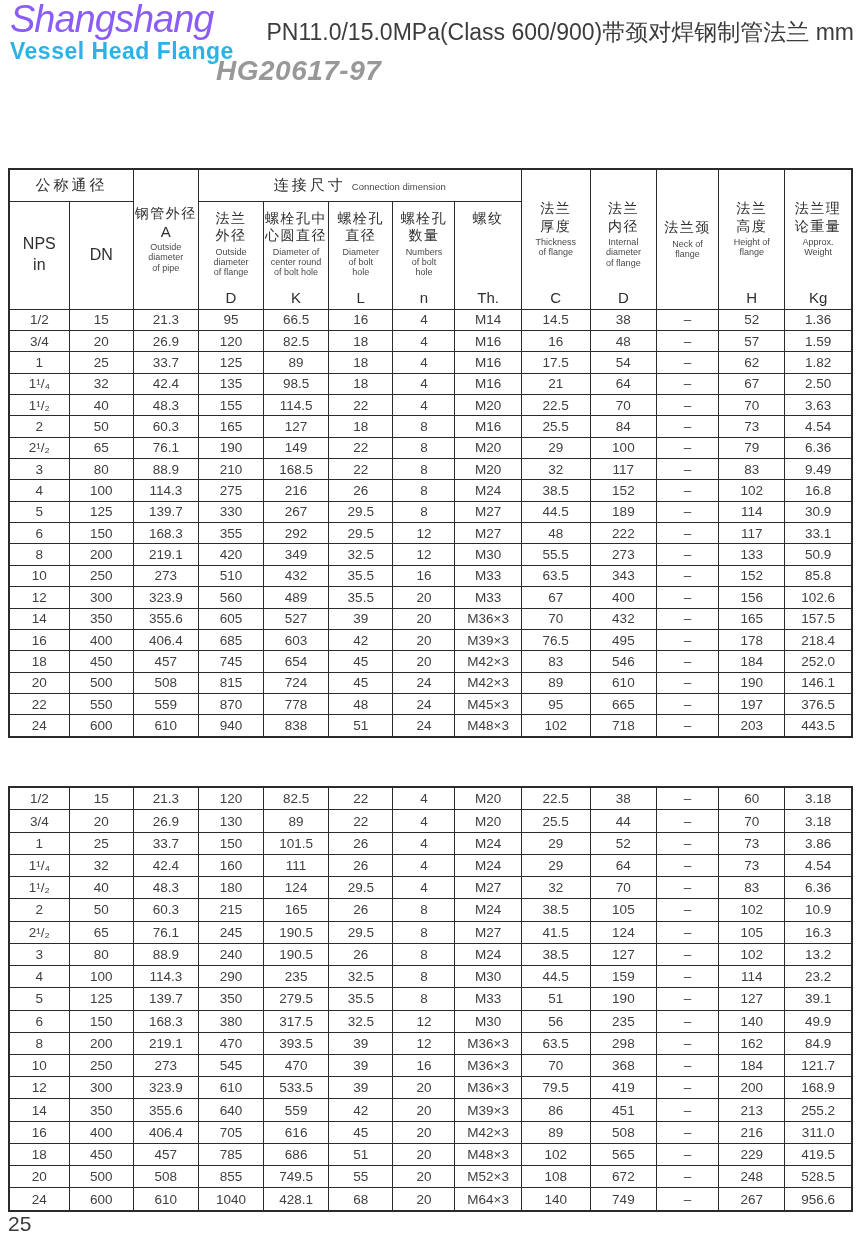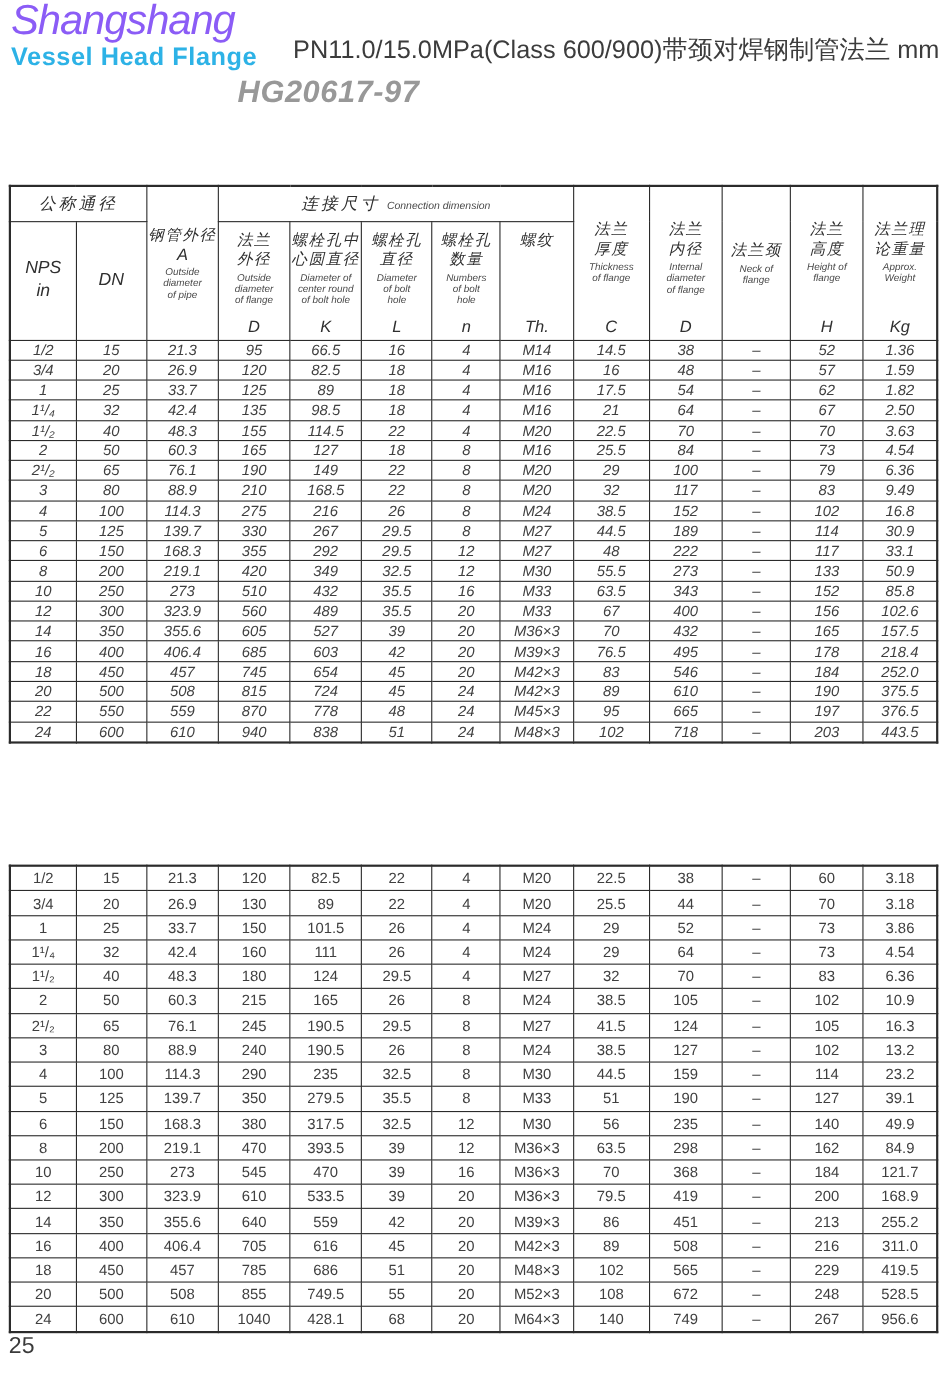--- a/index.html
+++ b/index.html
@@ -5,32 +5,32 @@
   html,body{margin:0;padding:0;background:#fff;}
   .sheet{position:relative;width:857px;height:1252px;background:#fff;overflow:hidden;
          font-family:"Liberation Sans","DejaVu Sans",sans-serif;color:#3a3a3a;}
 
   
   .brand{position:absolute;left:10px;top:0px;line-height:1;}
   .brand-name{font-size:38px;font-weight:normal;font-style:italic;color:#8b5cf6;letter-spacing:-1px;}
   .brand-tagline{font-size:23px;font-weight:bold;color:#2db2e6;margin-top:2px;letter-spacing:0.5px;}
 
   
-  .title-block{position:absolute;left:216px;right:3px;top:30px;}
+  .title-block{position:absolute;left:216px;right:3px;top:17px;}
   .main-title{font-size:23px;color:#3c3c3c;text-align:right;white-space:nowrap;}
   .sub-row{display:flex;justify-content:space-between;align-items:baseline;margin-top:7px;}
   .standard{color:#989898;font-weight:bold;font-style:italic;font-size:28px;letter-spacing:0.5px;}
   .subtitle-en{color:#4a4a4a;font-size:20px;}
 
   
   table.spec{position:absolute;left:8px;width:845px;border-collapse:collapse;table-layout:fixed;
              border:2px solid #2b2b2b;}
   .spec th,.spec td{border:1px solid #2b2b2b;padding:0;text-align:center;vertical-align:middle;
                     font-weight:normal;overflow:hidden;}
-  .spec1{top:168px;height:508px;font-style:italic;}
+  .spec1{top:168px;height:570px;}
   .spec2{top:786px;height:426px;}
   .hr1{height:32px;}
   .hr2{height:108px;}
   .spec td{font-size:13.5px;color:#3f3f3f;}
 
   .h-cn{font-size:14px;letter-spacing:1.5px;white-space:pre-line;line-height:1.25;color:#2f2f2f;}
   .h-cn-big{font-size:15px;letter-spacing:3px;color:#2f2f2f;}
   .h-en{font-size:9px;color:#4a4a4a;white-space:pre-line;line-height:1.15;margin-top:2px;}
   .h-en-inline{font-size:9.5px;color:#4a4a4a;margin-left:6px;letter-spacing:0;}
   .h-letter{font-size:15px;color:#2f2f2f;}
@@ -477,21 +477,21 @@
           <td>508</td>
           <td>815</td>
           <td>724</td>
           <td>45</td>
           <td>24</td>
           <td>M42×3</td>
           <td>89</td>
           <td>610</td>
           <td>–</td>
           <td>190</td>
-          <td>375.5</td>
+          <td>146.1</td>
         </tr>
         <tr>
           <td>22</td>
           <td>550</td>
           <td>559</td>
           <td>870</td>
           <td>778</td>
           <td>48</td>
           <td>24</td>
           <td>M45×3</td>

